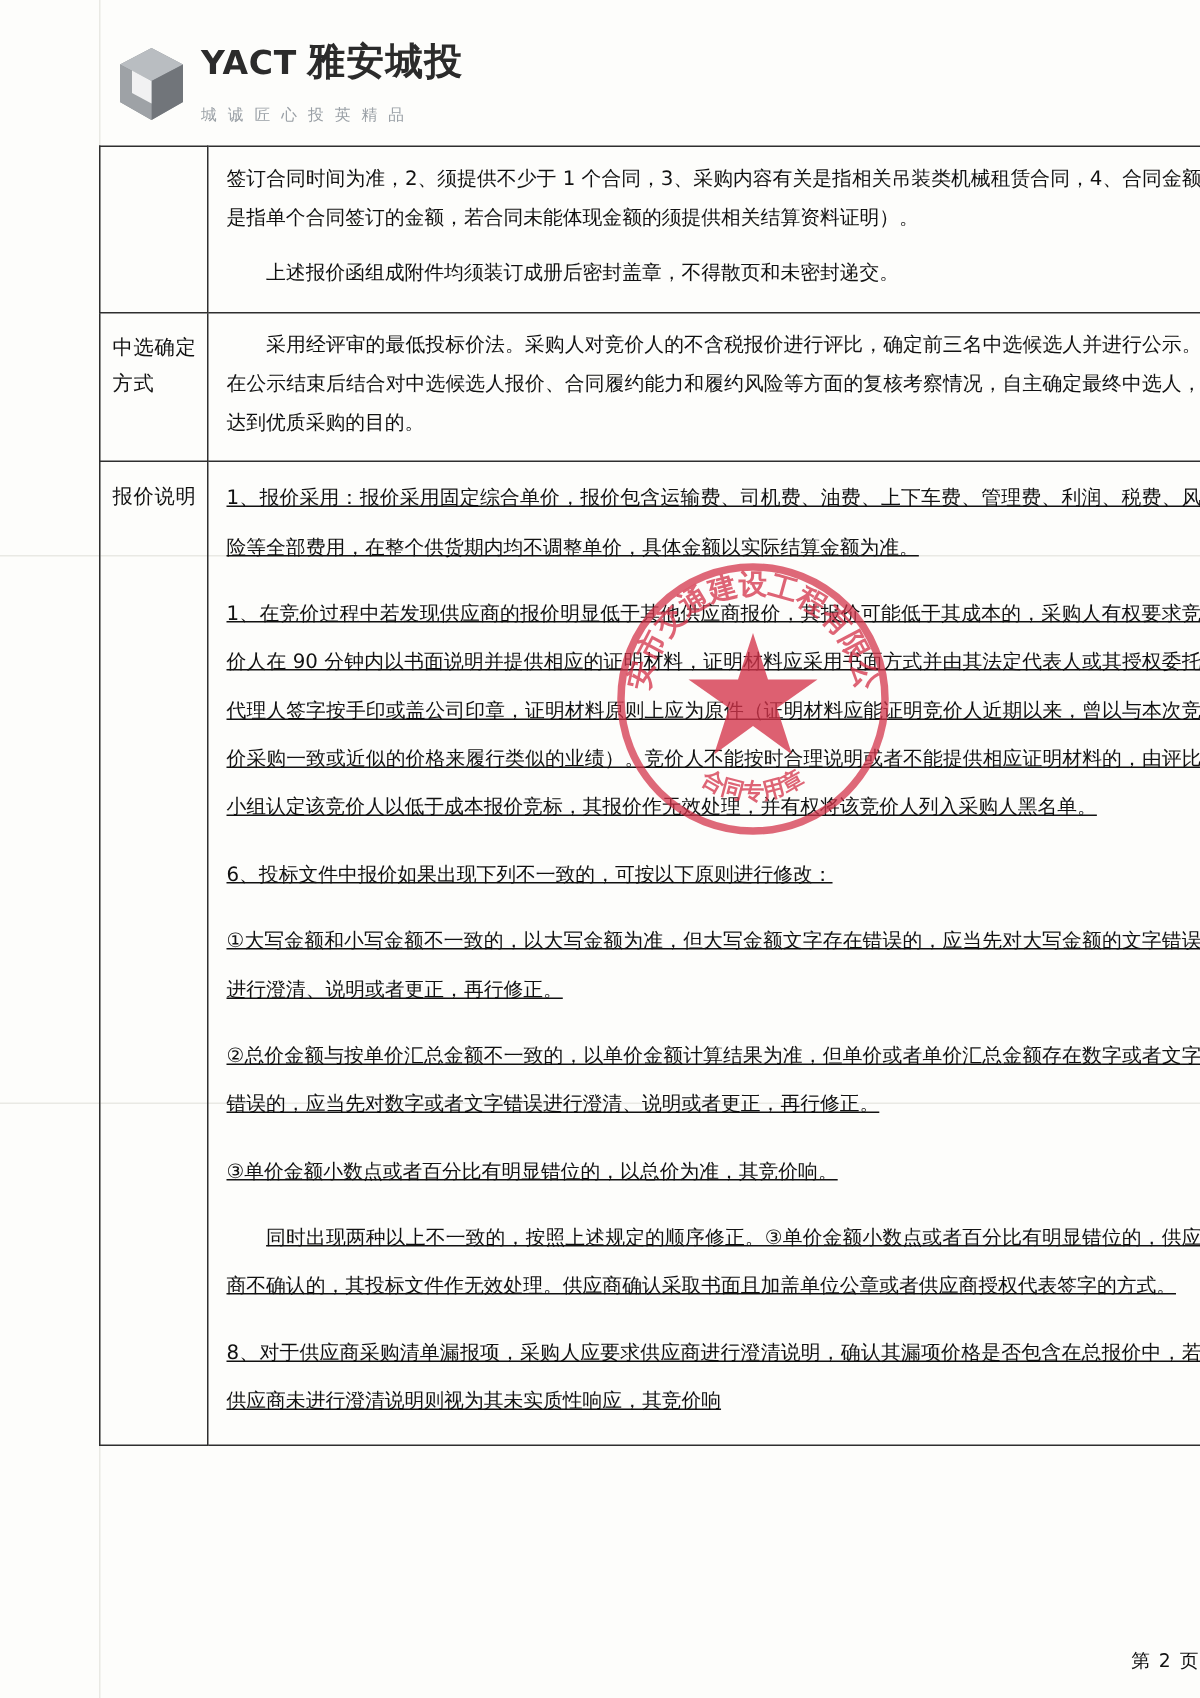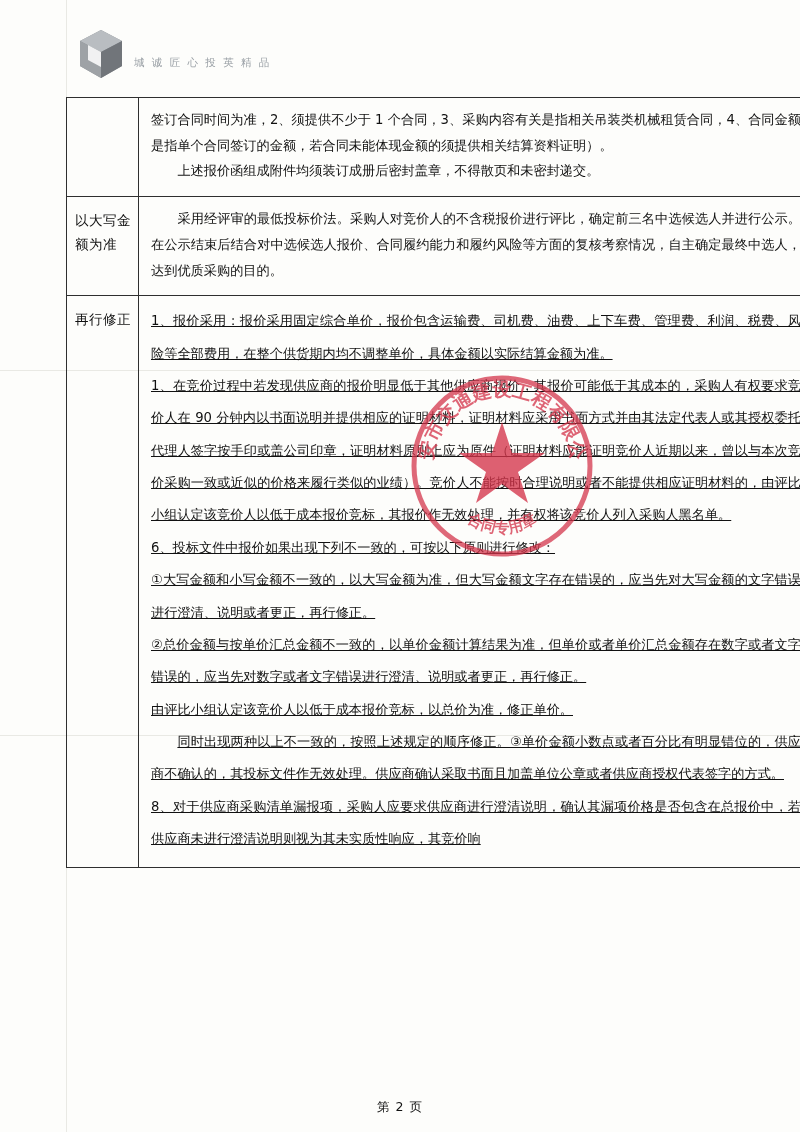--- a/index.html
+++ b/index.html
@@ -102,41 +102,41 @@
     padding: 9px 12px 12px 12px;
     font-family: "DejaVu Sans", sans-serif;
     font-size: 13.2px;
     line-height: 1.95;
     color: #111;
     text-align: justify;
   }
   .cell-body.loose { line-height: 2.45; text-decoration: underline; }
   .p { margin: 0; text-indent: 0; }
   .p.ind { text-indent: 2em; }
-  .p + .p { margin-top: 0; }
+  .p + .p { margin-top: 12px; }
 
   
   .stamp {
     position: absolute;
     left: 406px;
     top: 370px;
     width: 192px;
     height: 192px;
     pointer-events: none;
     opacity: 0.82;
   }
   .stamp svg { display: block; }
 
   
   .footer {
     position: absolute;
     left: 0;
     right: 0;
     top: 1099px;
-    text-align: center;
+    text-align: right;
     font-family: "DejaVu Sans", sans-serif;
     font-size: 12.5px;
     color: #111;
     letter-spacing: 1px;
   }
 </style>
 </head>
 <body>
 
 <div class="page">
@@ -149,20 +149,24 @@
     <div class="logo-mark">
       <svg width="46" height="52" viewBox="0 0 46 52">
         <polygon points="23,2 44,13 44,38 23,50 2,38 2,13" fill="#8b8f94"></polygon>
         <polygon points="23,2 44,13 23,24 2,13" fill="#b9bdc1"></polygon>
         <polygon points="23,24 44,13 44,38 23,50" fill="#71757a"></polygon>
         <polygon points="2,13 23,24 23,50 2,38" fill="#9ea2a6"></polygon>
         <polygon points="10,17 23,24 23,39 10,32" fill="#ffffff" opacity="0.85"></polygon>
       </svg>
     </div>
     <div class="logo-text">
+      <div class="logo-main">
+        <span class="logo-yact">YACT</span>
+        <span class="logo-cn">雅安城投</span>
+      </div>
       <div class="logo-slogan">城 诚 匠 心 投 英 精 品</div>
     </div>
   </div>
 
   <table class="doc-table">
     <colgroup>
       <col class="col-label">
       <col>
     </colgroup>
     <tbody>
@@ -174,41 +178,41 @@
         <td>
           <div class="cell-body">
             <p class="p">签订合同时间为准，2、须提供不少于 1 个合同，3、采购内容有关是指相关吊装类机械租赁合同，4、合同金额是指单个合同签订的金额，若合同未能体现金额的须提供相关结算资料证明）。</p>
             <p class="p ind">上述报价函组成附件均须装订成册后密封盖章，不得散页和未密封递交。</p>
           </div>
         </td>
       </tr>
 
       <tr>
         <td>
-          <div class="cell-label">以大写金额为准</div>
+          <div class="cell-label">中选确定方式</div>
         </td>
         <td>
           <div class="cell-body">
             <p class="p ind">采用经评审的最低投标价法。采购人对竞价人的不含税报价进行评比，确定前三名中选候选人并进行公示。在公示结束后结合对中选候选人报价、合同履约能力和履约风险等方面的复核考察情况，自主确定最终中选人，达到优质采购的目的。</p>
           </div>
         </td>
       </tr>
 
       <tr>
         <td>
-          <div class="cell-label">再行修正</div>
+          <div class="cell-label">报价说明</div>
         </td>
         <td>
           <div class="cell-body loose">
             <p class="p">1、报价采用：报价采用固定综合单价，报价包含运输费、司机费、油费、上下车费、管理费、利润、税费、风险等全部费用，在整个供货期内均不调整单价，具体金额以实际结算金额为准。</p>
             <p class="p">1、在竞价过程中若发现供应商的报价明显低于其他供应商报价，其报价可能低于其成本的，采购人有权要求竞价人在 90 分钟内以书面说明并提供相应的证明材料，证明材料应采用书面方式并由其法定代表人或其授权委托代理人签字按手印或盖公司印章，证明材料原则上应为原件（证明材料应能证明竞价人近期以来，曾以与本次竞价采购一致或近似的价格来履行类似的业绩）。竞价人不能按时合理说明或者不能提供相应证明材料的，由评比小组认定该竞价人以低于成本报价竞标，其报价作无效处理，并有权将该竞价人列入采购人黑名单。</p>
             <p class="p">6、投标文件中报价如果出现下列不一致的，可按以下原则进行修改：</p>
             <p class="p">①大写金额和小写金额不一致的，以大写金额为准，但大写金额文字存在错误的，应当先对大写金额的文字错误进行澄清、说明或者更正，再行修正。</p>
             <p class="p">②总价金额与按单价汇总金额不一致的，以单价金额计算结果为准，但单价或者单价汇总金额存在数字或者文字错误的，应当先对数字或者文字错误进行澄清、说明或者更正，再行修正。</p>
-            <p class="p">由评比小组认定该竞价人以低于成本报价竞标，以总价为准，修正单价。</p>
+            <p class="p">③单价金额小数点或者百分比有明显错位的，以总价为准，其竞价响。</p>
             <p class="p ind">同时出现两种以上不一致的，按照上述规定的顺序修正。③单价金额小数点或者百分比有明显错位的，供应商不确认的，其投标文件作无效处理。供应商确认采取书面且加盖单位公章或者供应商授权代表签字的方式。</p>
             <p class="p">8、对于供应商采购清单漏报项，采购人应要求供应商进行澄清说明，确认其漏项价格是否包含在总报价中，若供应商未进行澄清说明则视为其未实质性响应，其竞价响</p>
           </div>
         </td>
       </tr>
     </tbody>
   </table>
 
   <div class="stamp">
     <svg width="192" height="192" viewBox="0 0 192 192">

